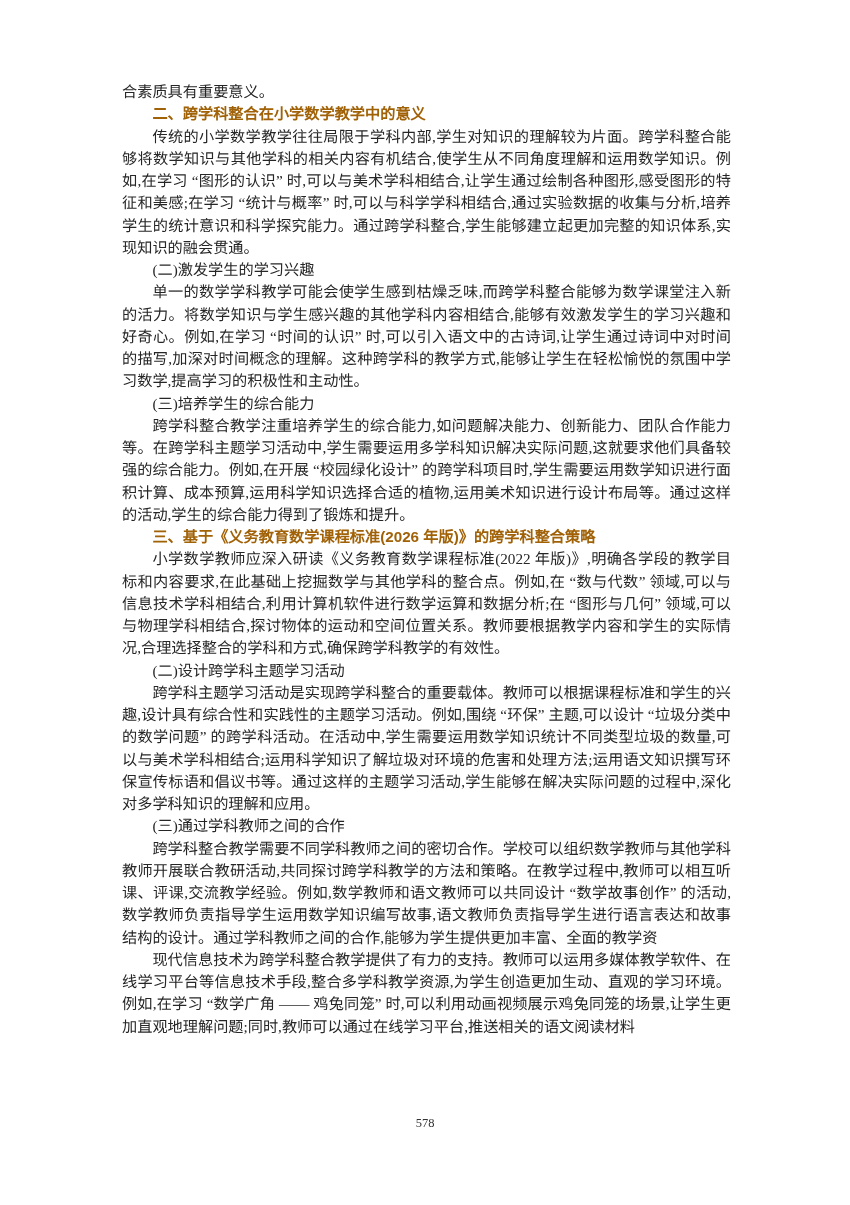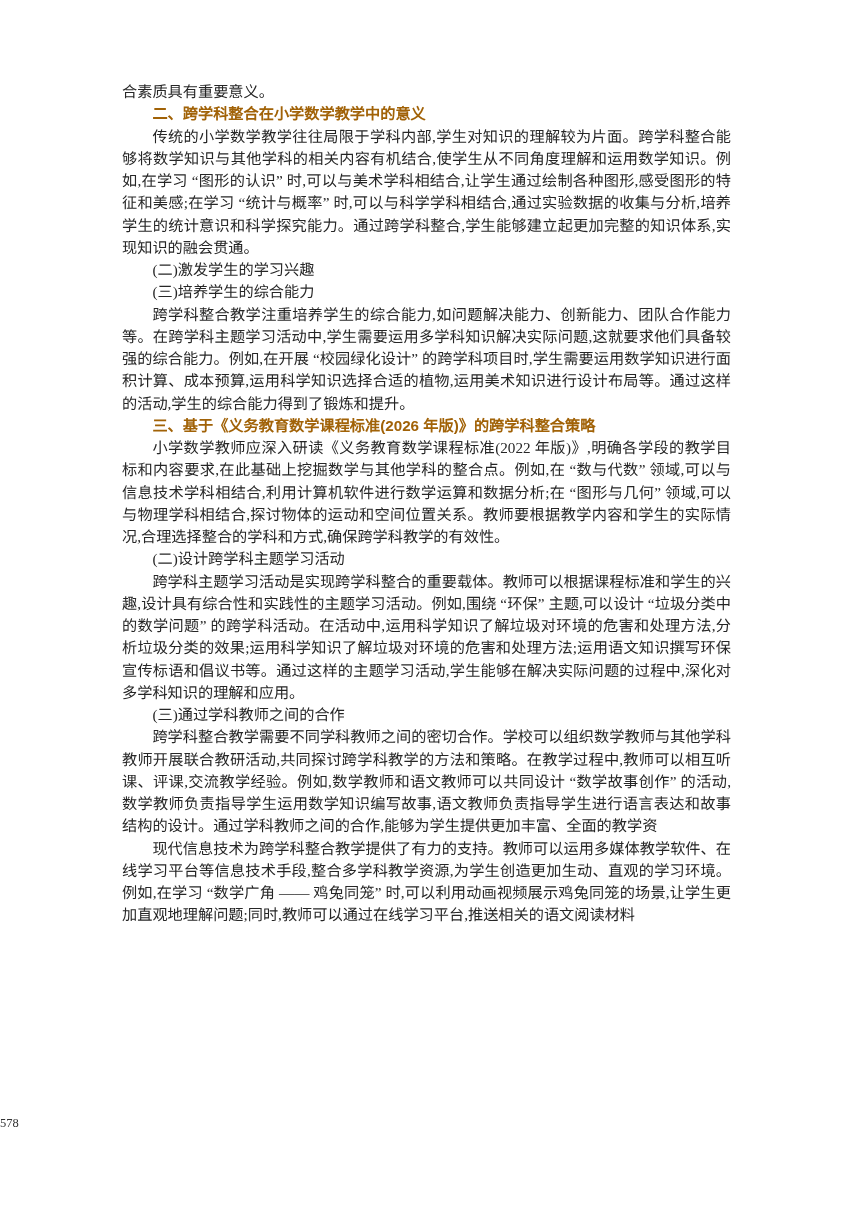--- a/index.html
+++ b/index.html
@@ -46,38 +46,40 @@
       color: #a16207;
     }
     p.sub {
       text-align: left;
     }
     .page-number {
       position: absolute;
       left: 0;
       top: 1116px;
       width: 850px;
+      text-align: center;
       font-size: 12.5px;
       color: #333333;
       font-family: "Liberation Serif", "DejaVu Serif", serif;
     }
   </style>
 </head>
 <body>
 
 <div class="page">
   <main class="content">
     <p class="continued">合素质具有重要意义。</p>
     <p class="heading">二、跨学科整合在小学数学教学中的意义</p>
     <p class="para">传统的小学数学教学往往局限于学科内部,学生对知识的理解较为片面。跨学科整合能够将数学知识与其他学科的相关内容有机结合,使学生从不同角度理解和运用数学知识。例如,在学习 “图形的认识” 时,可以与美术学科相结合,让学生通过绘制各种图形,感受图形的特征和美感;在学习 “统计与概率” 时,可以与科学学科相结合,通过实验数据的收集与分析,培养学生的统计意识和科学探究能力。通过跨学科整合,学生能够建立起更加完整的知识体系,实现知识的融会贯通。</p>
     <p class="sub">(二)激发学生的学习兴趣</p>
+    <p class="para">单一的数学学科教学可能会使学生感到枯燥乏味,而跨学科整合能够为数学课堂注入新的活力。将数学知识与学生感兴趣的其他学科内容相结合,能够有效激发学生的学习兴趣和好奇心。例如,在学习 “时间的认识” 时,可以引入语文中的古诗词,让学生通过诗词中对时间的描写,加深对时间概念的理解。这种跨学科的教学方式,能够让学生在轻松愉悦的氛围中学习数学,提高学习的积极性和主动性。</p>
     <p class="sub">(三)培养学生的综合能力</p>
     <p class="para">跨学科整合教学注重培养学生的综合能力,如问题解决能力、创新能力、团队合作能力等。在跨学科主题学习活动中,学生需要运用多学科知识解决实际问题,这就要求他们具备较强的综合能力。例如,在开展 “校园绿化设计” 的跨学科项目时,学生需要运用数学知识进行面积计算、成本预算,运用科学知识选择合适的植物,运用美术知识进行设计布局等。通过这样的活动,学生的综合能力得到了锻炼和提升。</p>
     <p class="heading">三、基于《义务教育数学课程标准(2026 年版)》的跨学科整合策略</p>
     <p class="para">小学数学教师应深入研读《义务教育数学课程标准(2022 年版)》,明确各学段的教学目标和内容要求,在此基础上挖掘数学与其他学科的整合点。例如,在 “数与代数” 领域,可以与信息技术学科相结合,利用计算机软件进行数学运算和数据分析;在 “图形与几何” 领域,可以与物理学科相结合,探讨物体的运动和空间位置关系。教师要根据教学内容和学生的实际情况,合理选择整合的学科和方式,确保跨学科教学的有效性。</p>
     <p class="sub">(二)设计跨学科主题学习活动</p>
-    <p class="para">跨学科主题学习活动是实现跨学科整合的重要载体。教师可以根据课程标准和学生的兴趣,设计具有综合性和实践性的主题学习活动。例如,围绕 “环保” 主题,可以设计 “垃圾分类中的数学问题” 的跨学科活动。在活动中,运用科学知识了解垃圾对环境的危害和处理方法,分析垃圾分类的效果;运用科学知识了解垃圾对环境的危害和处理方法;运用语文知识撰写环保宣传标语和倡议书等。通过这样的主题学习活动,学生能够在解决实际问题的过程中,深化对多学科知识的理解和应用。</p>
+    <p class="para">跨学科主题学习活动是实现跨学科整合的重要载体。教师可以根据课程标准和学生的兴趣,设计具有综合性和实践性的主题学习活动。例如,围绕 “环保” 主题,可以设计 “垃圾分类中的数学问题” 的跨学科活动。在活动中,学生需要运用数学知识统计不同类型垃圾的数量,可以与美术学科相结合;运用科学知识了解垃圾对环境的危害和处理方法;运用语文知识撰写环保宣传标语和倡议书等。通过这样的主题学习活动,学生能够在解决实际问题的过程中,深化对多学科知识的理解和应用。</p>
     <p class="sub">(三)通过学科教师之间的合作</p>
     <p class="para">跨学科整合教学需要不同学科教师之间的密切合作。学校可以组织数学教师与其他学科教师开展联合教研活动,共同探讨跨学科教学的方法和策略。在教学过程中,教师可以相互听课、评课,交流教学经验。例如,数学教师和语文教师可以共同设计 “数学故事创作” 的活动,数学教师负责指导学生运用数学知识编写故事,语文教师负责指导学生进行语言表达和故事结构的设计。通过学科教师之间的合作,能够为学生提供更加丰富、全面的教学资</p>
     <p class="para">现代信息技术为跨学科整合教学提供了有力的支持。教师可以运用多媒体教学软件、在线学习平台等信息技术手段,整合多学科教学资源,为学生创造更加生动、直观的学习环境。例如,在学习 “数学广角 —— 鸡兔同笼” 时,可以利用动画视频展示鸡兔同笼的场景,让学生更加直观地理解问题;同时,教师可以通过在线学习平台,推送相关的语文阅读材料</p>
   </main>
   <div class="page-number">578</div>
 </div>
 
 </body></html>

